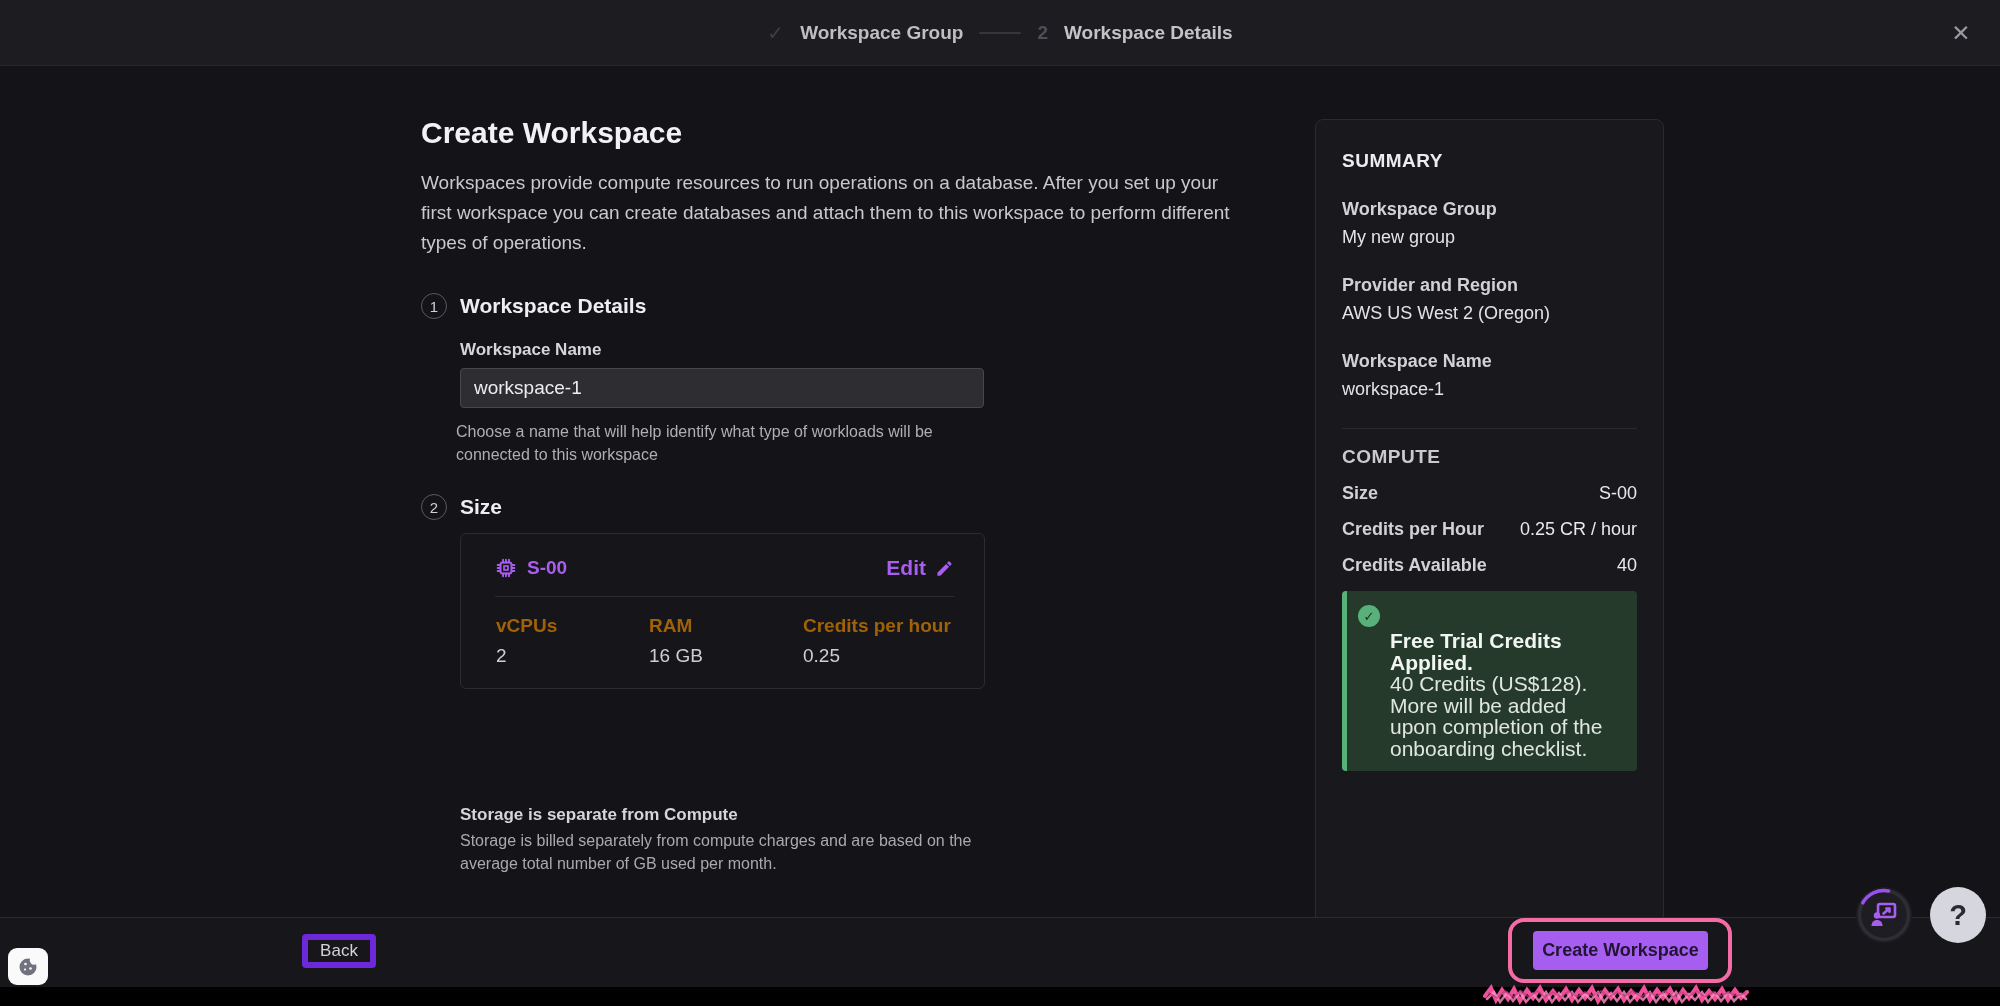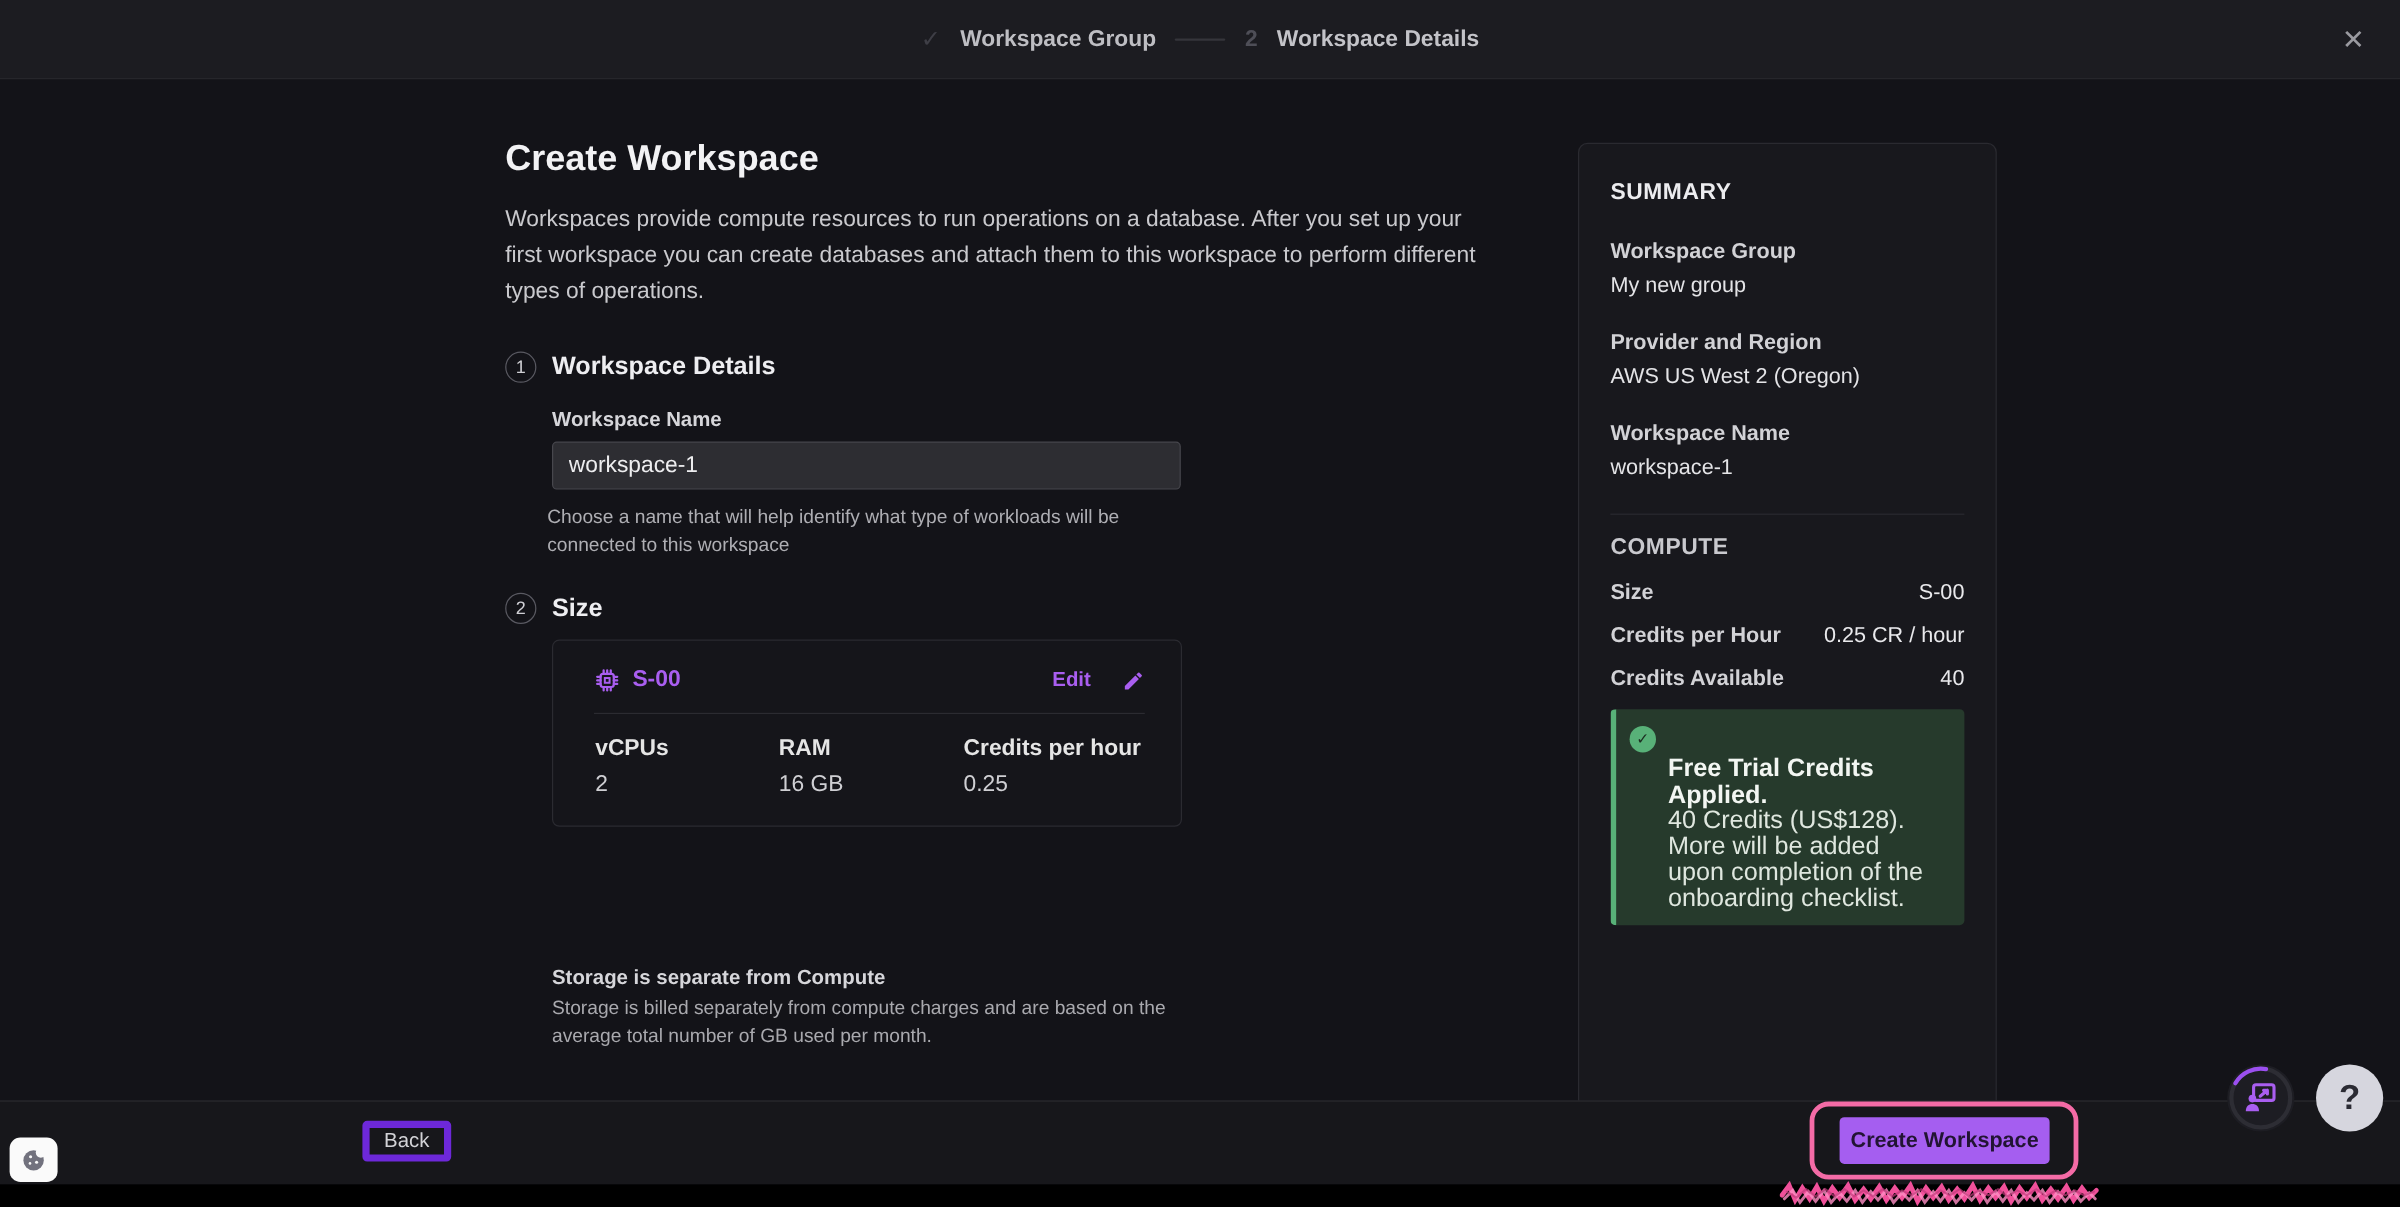--- a/index.html
+++ b/index.html
@@ -36,26 +36,26 @@
                 background:#2d2d32; border:1px solid #47474d; border-radius:4px;
                 color:#ededef; font-size:19px; padding:0 13px; font-family:inherit; }
   .field-helper { position:absolute; left:456px; top:420px; width:528px;
                   font-size:16px; line-height:23px; color:#aeaeb3; }
 
   .size-card { position:absolute; left:460px; top:533px; width:525px; height:156px;
                border:1px solid #2b2b31; border-radius:6px; background:#15151a; }
   .size-top { display:flex; align-items:center; justify-content:space-between; padding:22px 30px 16px 34px; }
   .size-chip { display:flex; align-items:center; gap:10px; }
   .size-name { color:#a95ef0; font-size:19px; font-weight:bold; }
-  .edit-btn { display:flex; align-items:center; gap:26px; background:none; border:none; cursor:pointer;
-              color:#a95ef0; font-size:17px; font-weight:bold; font-family:inherit;margin-left:32px; }
+  .edit-btn { display:flex; align-items:center; gap:9px; background:none; border:none; cursor:pointer;
+              color:#a95ef0; font-size:21px; font-weight:bold; font-family:inherit;margin-left:32px; }
   .size-divider { height:1px; background:#2b2b31; margin:0 30px 0 34px; }
   .size-cols { display:flex; padding:18px 0 0 35px; }
   .size-col1 { width:153px; } .size-col2 { width:154px; }
-  .col-label { font-size:19px; font-weight:bold; color:#e5e5e5; }
+  .col-label { font-size:19px; font-weight:bold; color:#a16207; }
   .col-value { font-size:19px; color:#cfcfd3; margin-top:8px; }
 
   .compute-note { position:absolute; left:460px; top:708px; width:530px;
                   font-size:16px; line-height:23px; color:#a9a9ae; }
   .note-link { color:#8d85ec; cursor:pointer; text-decoration:none; }
   .storage-title { position:absolute; left:460px; top:805px; font-size:17px; font-weight:bold; color:#d6d6da; }
   .storage-text { position:absolute; left:460px; top:829px; width:528px;
                   font-size:16px; line-height:23px; color:#a9a9ae; }
 
   

